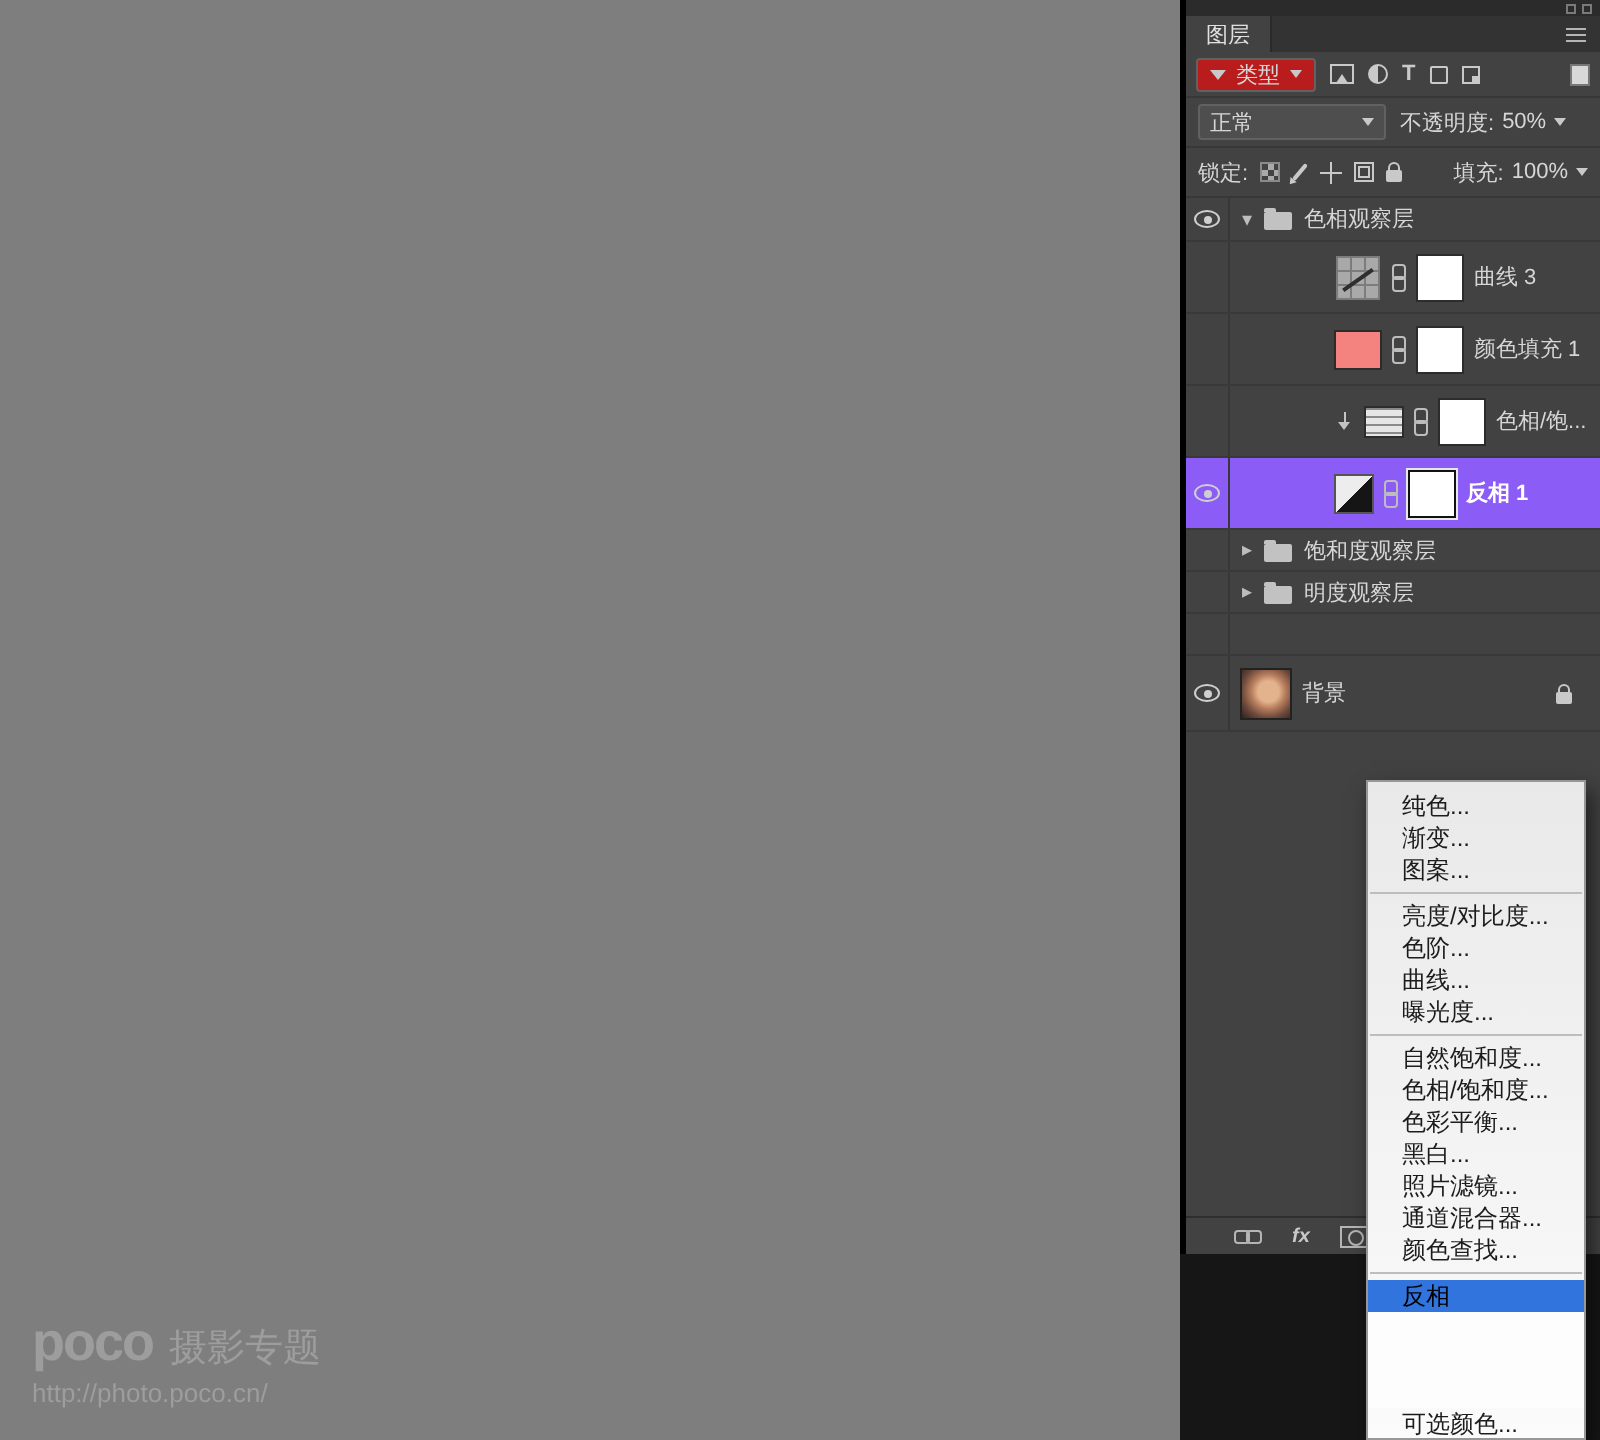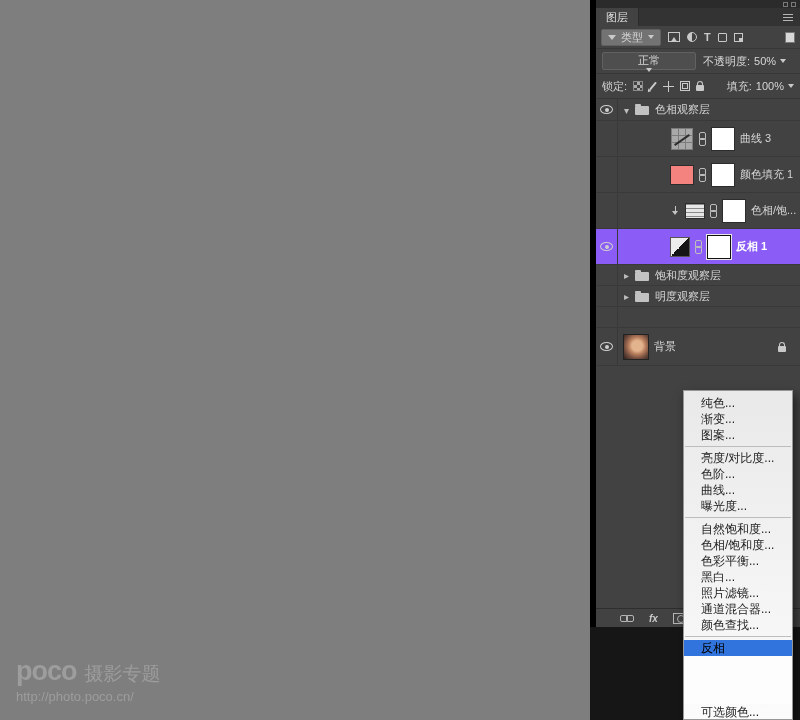--- a/index.html
+++ b/index.html
@@ -9,44 +9,44 @@
   
   .canvas-area { position:absolute; inset:0; background:#7e7e7e; }
   .watermark { position:absolute; left:16px; top:656px; color:#9d9d9d; }
   .wm-line1 { display:flex; align-items:baseline; gap:8px; }
   .wm-logo { font-size:27px; font-weight:bold; letter-spacing:-1px; }
   .wm-title { font-size:19px; }
   .wm-url { font-size:13px; margin-top:2px; }
 
   
   .panel { position:absolute; left:590px; top:0; width:210px; height:627px;
-           background:#424242; border-left:6px solid #000000; display:flex; flex-direction:column;
+           background:#424242; border-left:3px solid #000000; display:flex; flex-direction:column;
            color:#d6d6d6; font-size:11px; }
   .dock-strip { height:8px; background:#2b2b2b; display:flex; justify-content:flex-end; align-items:center; gap:3px; padding-right:4px; flex:none; }
   .mini-sq { width:5px; height:5px; border:1px solid #7a7a7a; }
   .tabbar { height:18px; background:#333333; display:flex; align-items:stretch; flex:none; }
   .tab { background:#424242; padding:0 10px; display:flex; align-items:center; font-size:11px; color:#e0e0e0; border-right:1px solid #2a2a2a; }
   .pmenu { margin-left:auto; margin-right:7px; align-self:center; display:flex; flex-direction:column; gap:2px; }
   .pmenu i { display:block; width:10px; height:1px; background:#b5b5b5; }
 
   .filter-row { height:23px; border-bottom:1px solid #373737; display:flex; align-items:center; gap:7px; padding:0 5px; flex:none; }
-  .filter-select { display:flex; align-items:center; gap:5px; background:#737373; border:1px solid #616161; border-radius:2px; height:17px; padding:0 6px; }
+  .filter-select { display:flex; align-items:center; gap:5px; background:#b91c1c; border:1px solid #616161; border-radius:2px; height:17px; padding:0 6px; }
   .funnel { width:0; height:0; border-left:4px solid transparent; border-right:4px solid transparent; border-top:5px solid #c9c9c9; }
   .dd { width:0; height:0; border-left:3.5px solid transparent; border-right:3.5px solid transparent; border-top:4px solid #c9c9c9; }
   .ic-image { width:12px; height:10px; border:1px solid #c9c9c9; position:relative; overflow:hidden; }
   .ic-image::after { content:""; position:absolute; bottom:-2px; left:1px; border-left:4px solid transparent; border-right:4px solid transparent; border-bottom:6px solid #c9c9c9; }
   .ic-adj { width:10px; height:10px; border-radius:50%; border:1px solid #c9c9c9; background:linear-gradient(90deg,#c9c9c9 50%,transparent 50%); }
   .ic-type { color:#c9c9c9; font-weight:bold; font-size:11px; line-height:10px; }
   .ic-shape { width:9px; height:9px; border:1px solid #c9c9c9; border-radius:1px; }
   .ic-smart { width:9px; height:9px; border:1px solid #c9c9c9; position:relative; }
   .ic-smart::after { content:""; position:absolute; right:-1px; bottom:-1px; width:4px; height:4px; background:#c9c9c9; }
   .filter-toggle { margin-left:auto; width:10px; height:11px; background:#d8d8d8; border:1px solid #777; }
 
   .blend-row { height:25px; border-bottom:1px solid #373737; display:flex; align-items:center; gap:7px; padding:0 6px; flex:none; }
-  .blend-select { width:94px; height:18px; background:#4e4e4e; border:1px solid #616161; border-radius:2px; display:flex; align-items:center; justify-content:space-between; padding:0 5px;flex-direction:column; }
+  .blend-select { width:94px; height:18px; background:#4e4e4e; border:1px solid #616161; border-radius:2px; display:flex; align-items:center; justify-content:space-between; padding:0 5px; }
   .field { display:flex; align-items:center; gap:4px; }
 
   .lock-row { height:25px; border-bottom:1px solid #373737; display:flex; align-items:center; gap:6px; padding:0 6px; flex:none; }
   .checker { width:10px; height:10px; border:1px solid #8a8a8a;
              background-image:linear-gradient(45deg,#aaa 25%,transparent 25% 75%,#aaa 75%),linear-gradient(45deg,#aaa 25%,transparent 25% 75%,#aaa 75%);
              background-size:6px 6px; background-position:0 0,3px 3px; }
   .brush { width:2px; height:10px; background:#c9c9c9; transform:rotate(40deg); border-radius:1px; position:relative; margin:0 3px; }
   .brush::after { content:""; position:absolute; bottom:-3px; left:-1px; border-left:2px solid transparent; border-right:2px solid transparent; border-top:3px solid #c9c9c9; }
   .move { position:relative; width:11px; height:11px; }
   .move::before { content:""; position:absolute; left:5px; top:0; width:1px; height:11px; background:#c9c9c9; }

